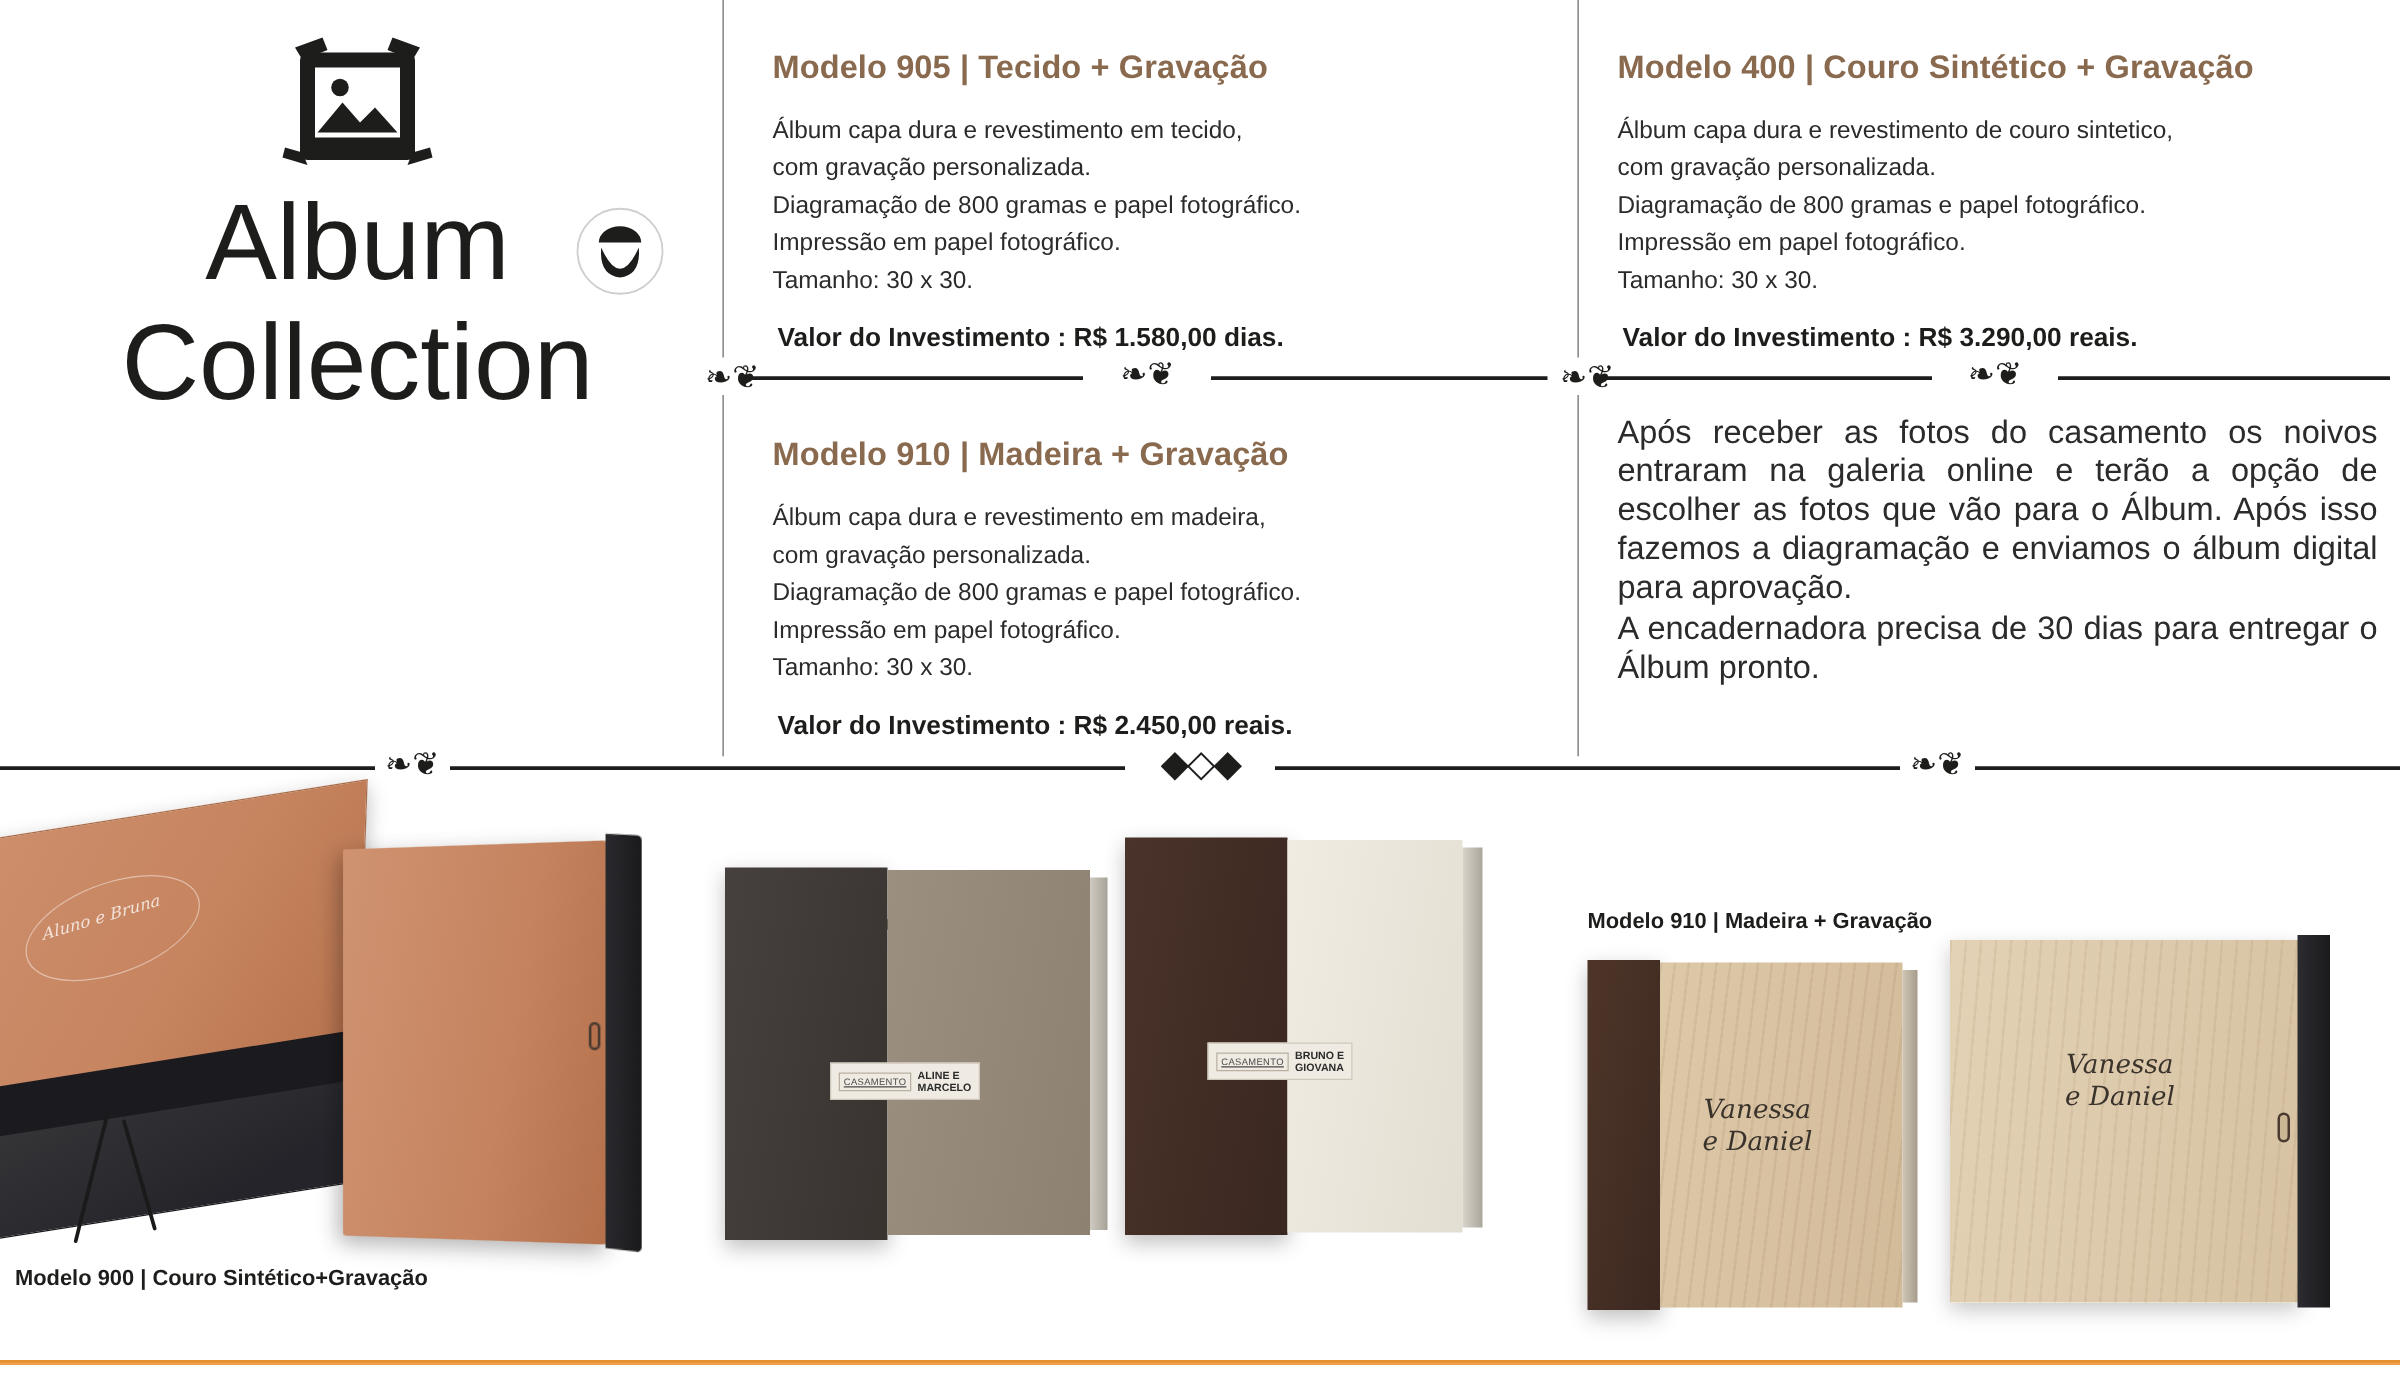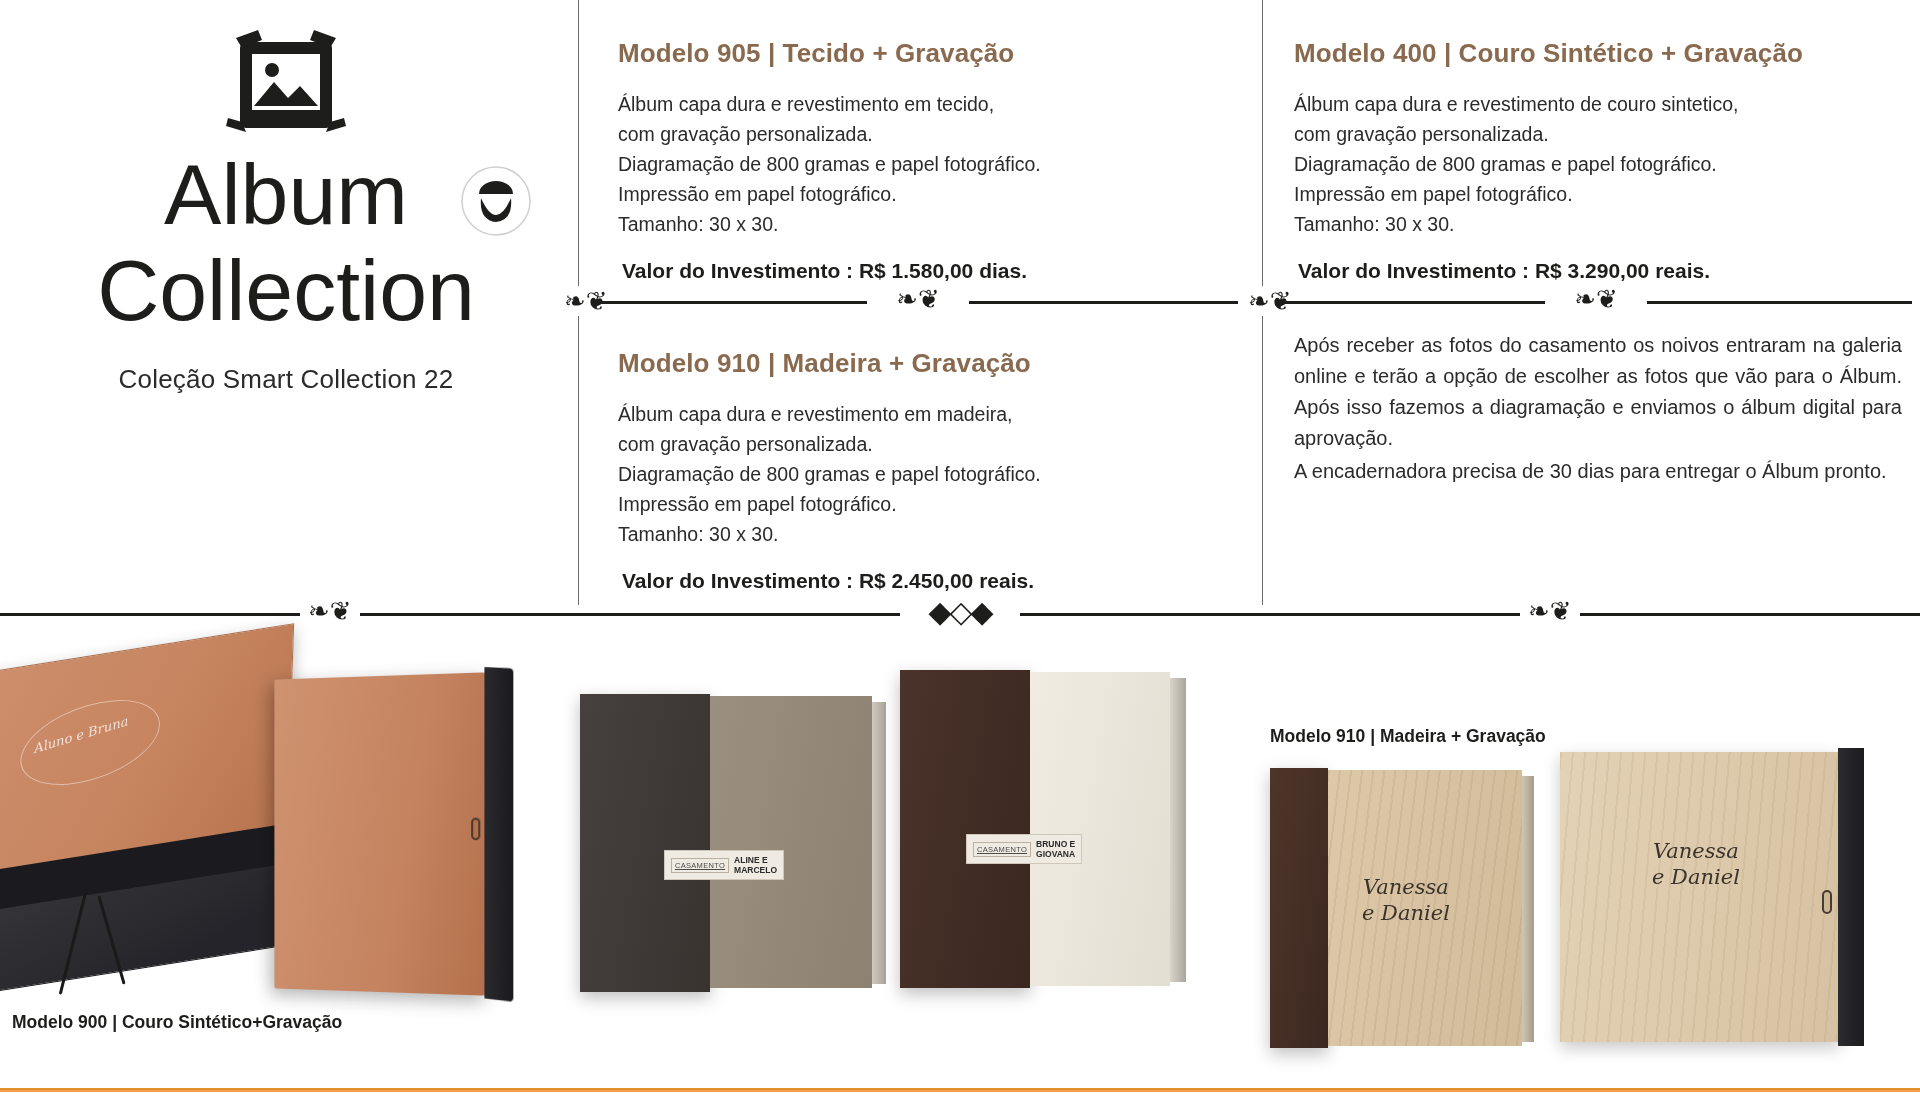--- a/index.html
+++ b/index.html
@@ -117,21 +117,21 @@
   }
   .panel .price {
     margin-top: 20px;
     font-size: 21px;
     font-weight: 700;
     color: #1d1d1b;
     padding-left: 4px;
   }
   .panel p.justify {
     margin: 0;
-    font-size: 20px;
+    font-size: 26px;
     line-height: 31px;
     color: #2b2b2b;
     text-align: justify;
   }
   .panel p.justify + p.justify { margin-top: 2px; }
 
   #panel-905 { left: 618px; top: 38px;  width: 600px; }
   #panel-910 { left: 618px; top: 348px; width: 620px; }
   #panel-900 { left: 1294px; top: 38px; width: 620px; }
   #panel-entrega { left: 1294px; top: 330px; width: 608px; }
@@ -503,21 +503,20 @@
         <svg class="brand-face" viewBox="0 0 74 74">
           <circle cx="37" cy="37" r="34" fill="none" stroke="#cfcfcf" stroke-width="1.5"></circle>
           <path d="M20 30 a17 13 0 0 1 34 0 z" fill="#1d1d1b"></path>
           <path d="M22 34 q15 34 30 0 q2 22 -15 24 q-17 -2 -15 -24 z" fill="#1d1d1b"></path>
           <circle cx="29" cy="40" r="2.4" fill="#ffffff"></circle>
           <circle cx="45" cy="40" r="2.4" fill="#ffffff"></circle>
         </svg>
         <div class="brand-line2">Collection</div>
       </div>
 
-      <div class="brand-sub">Coleção Smart Collection 22</div>
     </div>
 
     <div class="vline a"></div>
     <div class="vline b"></div>
     <div class="vline-orn" style="left:564px; top:286px;">❧❦</div>
     <div class="vline-orn" style="left:1248px; top:286px;">❧❦</div>
 
     <div class="panel" id="panel-905">
       <h2>Modelo 905 | Tecido + Gravação</h2>
       <p class="body" style="white-space:pre-line">Álbum capa dura e revestimento em tecido,

